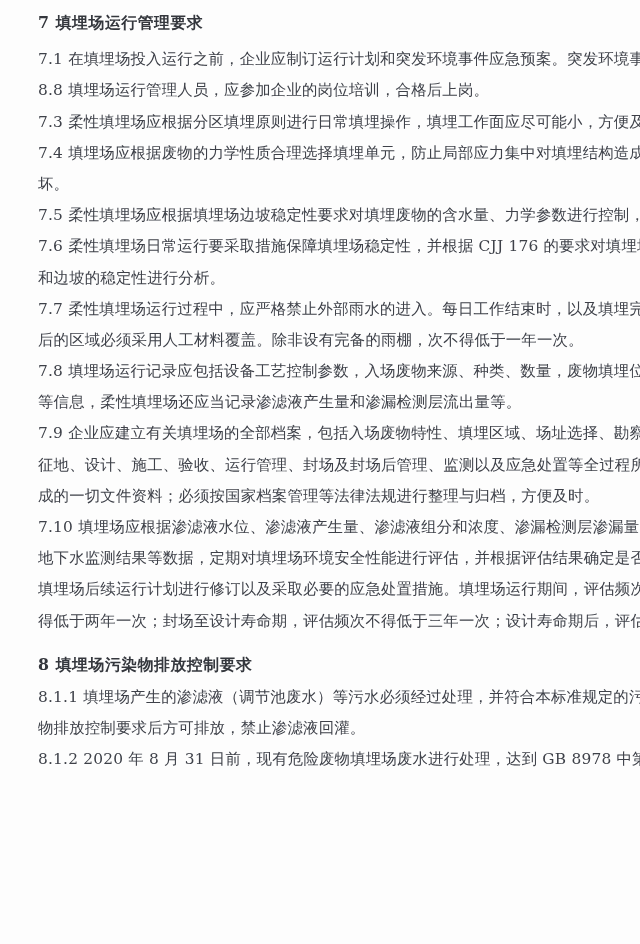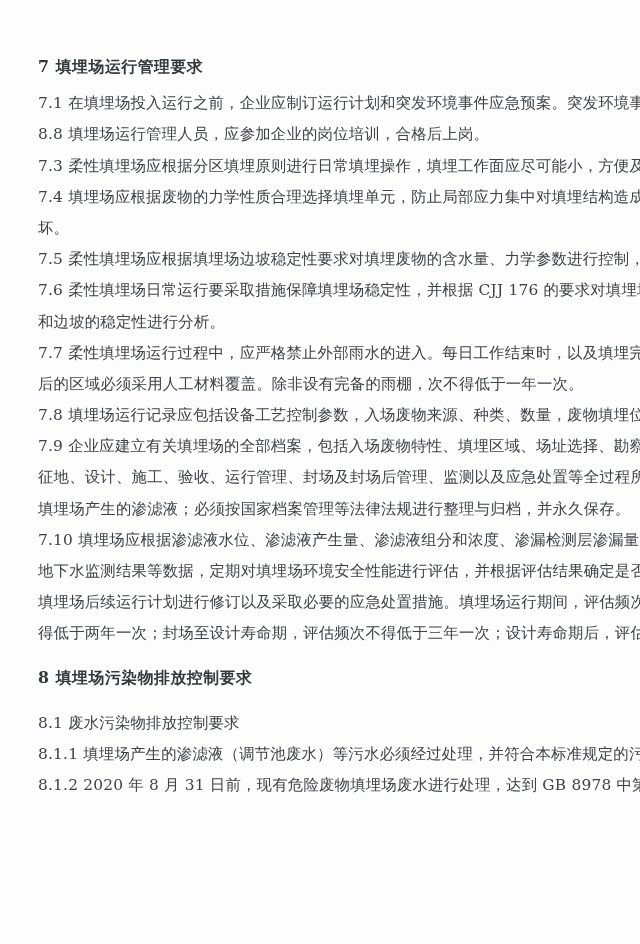--- a/index.html
+++ b/index.html
@@ -39,25 +39,24 @@
     text-justify: inter-character;
   }
   .heading {
     font-weight: bold;
     color: #34373d;
     font-size: 15.8px;
     letter-spacing: 0.6px;
   }
   .heading.sec7 {
     margin-bottom: 6px;
-    margin-top: 44px;
   }
   .heading.sec8 {
     margin-top: 12px;
-    margin-bottom: 15px;
+    margin-bottom: 2px;
   }
 </style>
 </head>
 <body>
 
 <div class="page">
   <div class="textcol">
 
     <div class="line heading sec7">7 填埋场运行管理要求</div>
 
@@ -72,32 +71,33 @@
 
     <div class="line fill">7.5 柔性填埋场应根据填埋场边坡稳定性要求对填埋废物的含水量、力学参数进行控制，避</div>
 
     <div class="line fill">7.6 柔性填埋场日常运行要采取措施保障填埋场稳定性，并根据 CJJ 176 的要求对填埋堆体</div>
     <div class="line">和边坡的稳定性进行分析。</div>
 
     <div class="line fill">7.7 柔性填埋场运行过程中，应严格禁止外部雨水的进入。每日工作结束时，以及填埋完毕</div>
     <div class="line">后的区域必须采用人工材料覆盖。除非设有完备的雨棚，次不得低于一年一次。</div>
 
     <div class="line fill">7.8 填埋场运行记录应包括设备工艺控制参数，入场废物来源、种类、数量，废物填埋位置</div>
+    <div class="line">等信息，柔性填埋场还应当记录渗滤液产生量和渗漏检测层流出量等。</div>
 
     <div class="line fill">7.9 企业应建立有关填埋场的全部档案，包括入场废物特性、填埋区域、场址选择、勘察、</div>
     <div class="line fill">征地、设计、施工、验收、运行管理、封场及封场后管理、监测以及应急处置等全过程所形</div>
-    <div class="line">填埋场产生的渗滤液；必须按国家档案管理等法律法规进行整理与归档，并永久保存。</div>
+    <div class="line">成的一切文件资料；必须按国家档案管理等法律法规进行整理与归档，方便及时。</div>
 
     <div class="line fill">7.10 填埋场应根据渗滤液水位、渗滤液产生量、渗滤液组分和浓度、渗漏检测层渗漏量、</div>
     <div class="line fill">地下水监测结果等数据，定期对填埋场环境安全性能进行评估，并根据评估结果确定是否对</div>
     <div class="line fill">填埋场后续运行计划进行修订以及采取必要的应急处置措施。填埋场运行期间，评估频次不</div>
     <div class="line fill">得低于两年一次；封场至设计寿命期，评估频次不得低于三年一次；设计寿命期后，评估频</div>
 
     <div class="line heading sec8">8 填埋场污染物排放控制要求</div>
 
-    <div class="line">8.1 废水污染物排放控制要求</div>
 
     <div class="line fill">8.1.1 填埋场产生的渗滤液（调节池废水）等污水必须经过处理，并符合本标准规定的污染</div>
+    <div class="line">物排放控制要求后方可排放，禁止渗滤液回灌。</div>
 
     <div class="line fill">8.1.2 2020 年 8 月 31 日前，现有危险废物填埋场废水进行处理，达到 GB 8978 中第一类污</div>
 
   </div>
 </div>
 
 </body></html>

